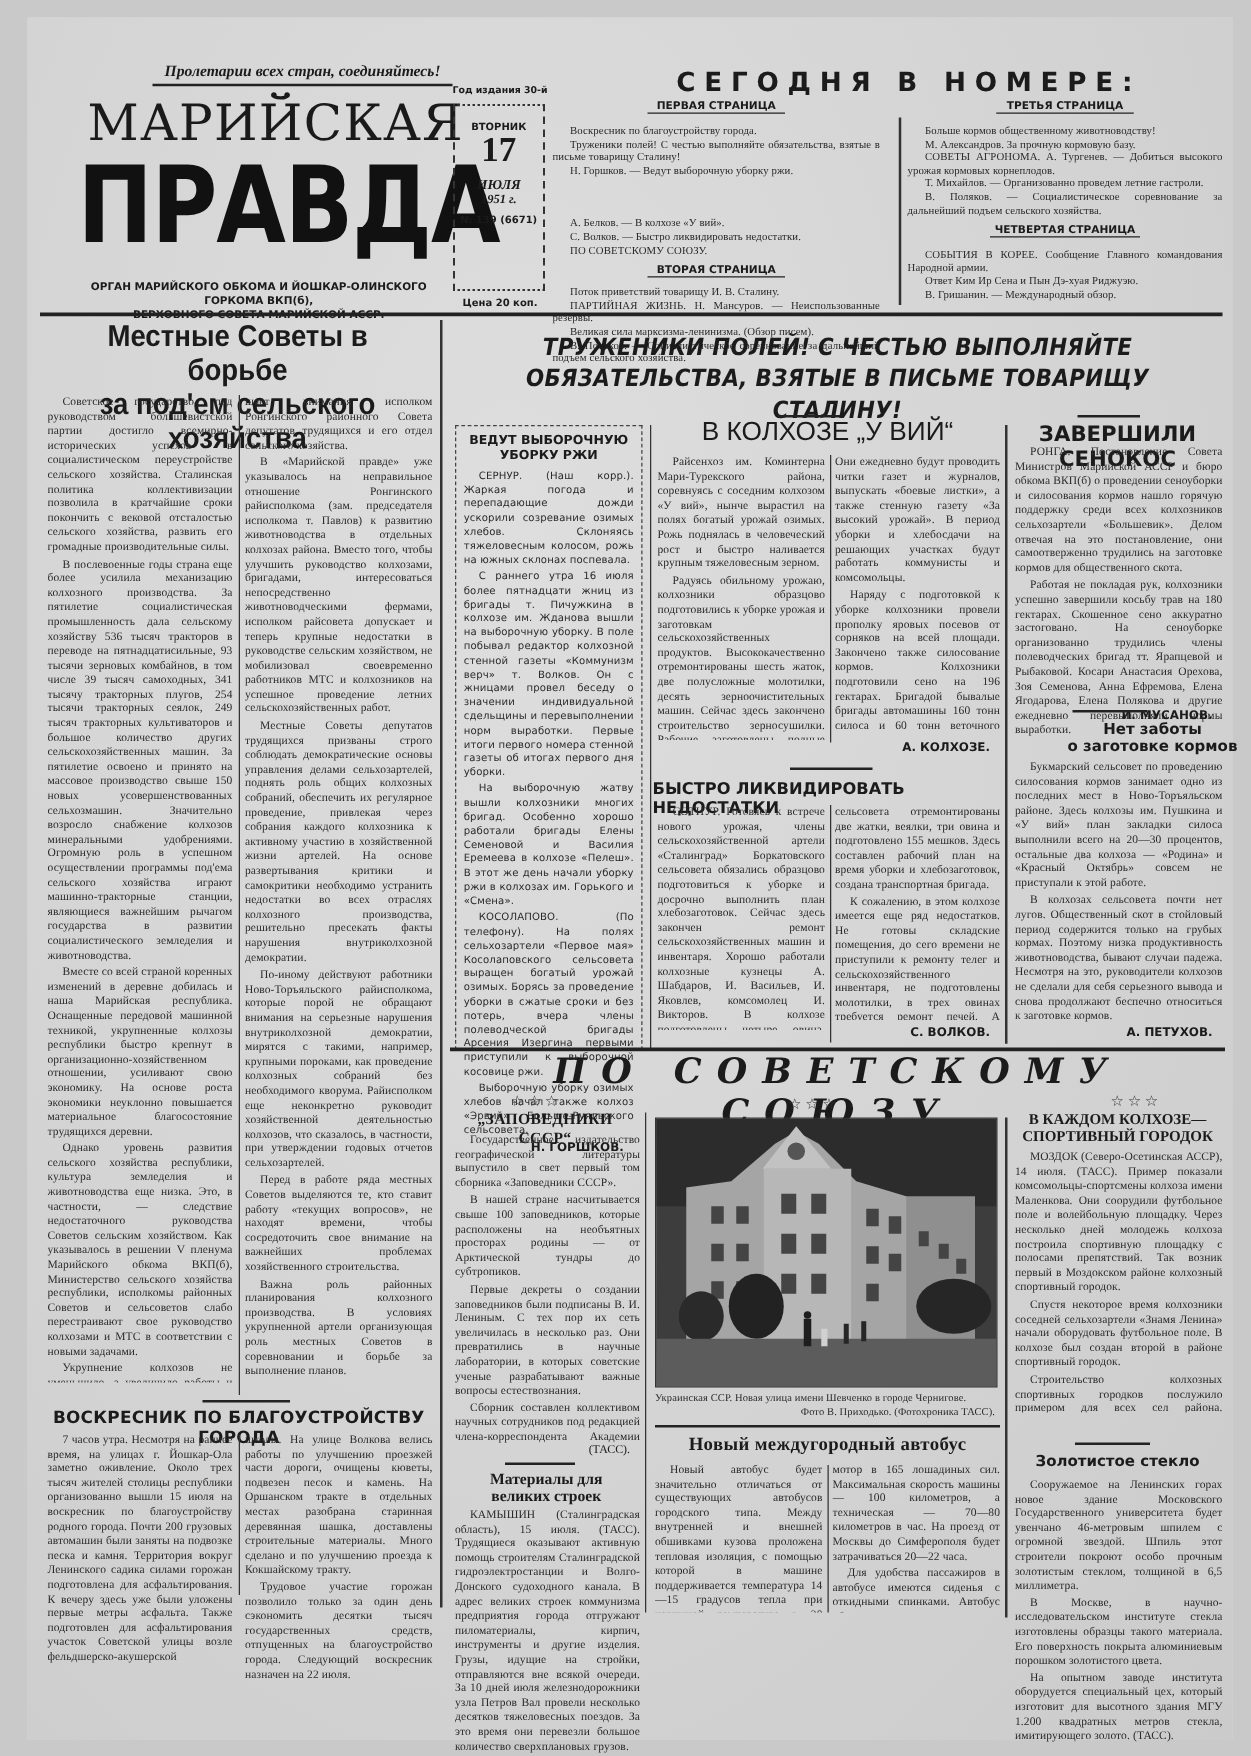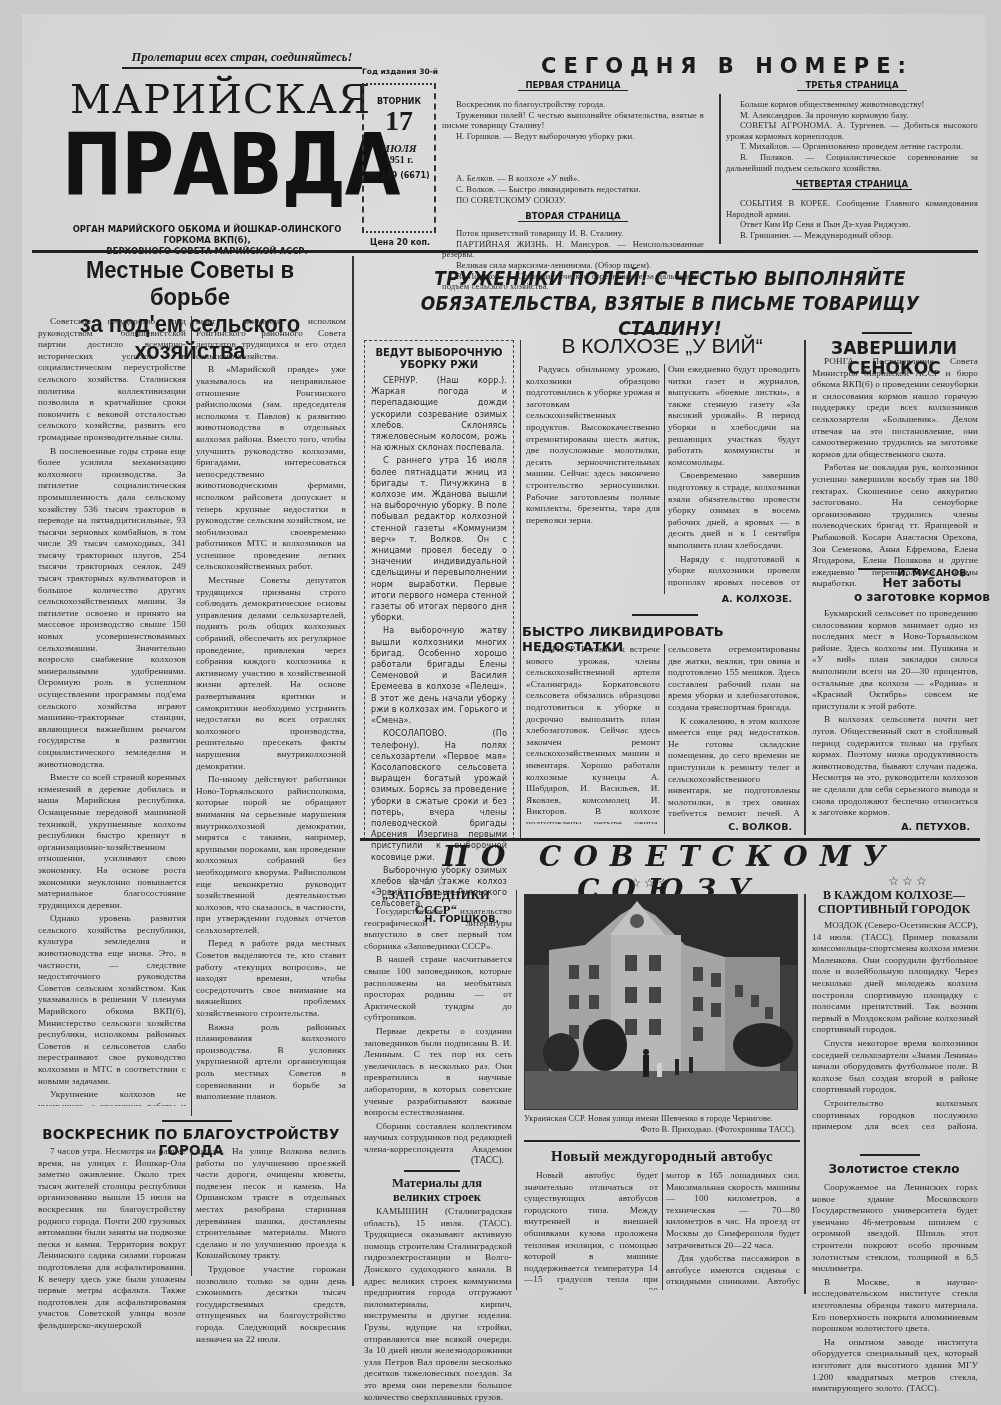--- a/index.html
+++ b/index.html
@@ -39,21 +39,21 @@
   <div class="abs sans" style="left:30px; top:210px; width:310px; text-align:center; font-size:8.4px; font-weight:bold; line-height:11px;">
     <div>ОРГАН МАРИЙСКОГО ОБКОМА И ЙОШКАР-ОЛИНСКОГО ГОРКОМА ВКП(б),</div>
     <div>ВЕРХОВНОГО СОВЕТА МАРИЙСКОЙ АССР.</div>
   </div>
 
   <div class="abs sans" style="left:338px; top:53px; width:80px; text-align:center; font-size:7.5px; font-weight:bold;">Год издания 30-й</div>
   <div class="abs" style="left:340px; top:69px; width:74px; height:150px; border:2px dotted #333; border-left-style:dashed; border-right-style:dashed; text-align:center;">
     <div class="sans" style="font-size:8px; font-weight:bold; margin-top:12px;">ВТОРНИК</div>
     <div style="font-size:28px; font-weight:bold; line-height:30px;">17</div>
     <div style="font-size:11px; font-weight:bold; font-style:italic; margin-top:6px;">ИЮЛЯ</div>
-    <div style="font-size:10px; font-weight:bold; ">1951 г.</div>
+    <div style="font-size:10px; font-weight:bold; font-style:italic;">1951 г.</div>
     <div class="sans" style="font-size:8px; font-weight:bold; margin-top:6px;">№ 139 (6671)</div>
   </div>
   <div class="abs sans" style="left:338px; top:224px; width:80px; text-align:center; font-size:8px; font-weight:bold;">Цена 20 коп.</div>
 
   <div class="abs sans" style="left:470px; top:40px; width:470px; text-align:center; font-size:21px; font-weight:bold; letter-spacing:7px;">СЕГОДНЯ В НОМЕРЕ:</div>
 
   <div class="abs" style="left:420px; top:66px; width:262px;">
     <div class="sans head-c" style="font-size:8.5px; border-bottom:1.5px solid #222; width:110px; margin:0 auto 8px;">ПЕРВАЯ СТРАНИЦА</div>
     <div class="txt" style="font-size:8.6px; line-height:10.6px;">
       <div style="text-indent:14px;">Воскресник по благоустройству города.</div>
@@ -149,27 +149,27 @@
       <p>Выборочную уборку озимых хлебов начал также колхоз «Эрвий» Больше-Руяльского сельсовета.</p>
     </div>
     <div class="sig">Н. ГОРШКОВ.</div>
   </div>
 
   <div class="vrule" style="left:498px; top:326px; height:500px; width:1px;"></div>
 
   <div class="short-rule abs" style="left:600px; top:318px; width:50px;"></div>
   <div class="abs" style="left:500px; top:320px; width:280px; text-align:center; font-family:'Liberation Sans',sans-serif; font-size:21px;">В КОЛХОЗЕ „У ВИЙ“</div>
   <div class="abs txt" style="left:504px; top:350px; width:134px; height:228px; overflow:hidden;">
+    <p>Райсенхоз им. Коминтерна Мари-Турекского района, соревнуясь с соседним колхозом «У вий», нынче вырастил на полях богатый урожай озимых. Рожь поднялась в человеческий рост и быстро наливается крупным тяжеловесным зерном.</p>
     <p>Радуясь обильному урожаю, колхозники образцово подготовились к уборке урожая и заготовкам сельскохозяйственных продуктов. Высококачественно отремонтированы шесть жаток, две полусложные молотилки, десять зерноочистительных машин. Сейчас здесь закончено строительство зерносушилки. Рабочие заготовлены полные комплекты, брезенты, тара для перевозки зерна.</p>
 
   </div>
   <div class="vrule" style="left:642px; top:350px; height:230px; width:1px;"></div>
   <div class="abs txt" style="left:646px; top:350px; width:132px; height:222px; overflow:hidden;">
     <p style="text-indent:0">Они ежедневно будут проводить читки газет и журналов, выпускать «боевые листки», а также стенную газету «За высокий урожай». В период уборки и хлебосдачи на решающих участках будут работать коммунисты и комсомольцы.</p>
-    <p>Своевременно завершив подготовку к страде, колхозники взяли обязательство провести уборку озимых в восемь рабочих дней, а яровых — в десять дней и к 1 сентября выполнить план хлебосдачи.</p>
     <p>Наряду с подготовкой к уборке колхозники провели прополку яровых посевов от сорняков на всей площади. Закончено также силосование кормов. Колхозники подготовили сено на 196 гектарах. Бригадой бывалые бригады автомашины 160 тонн силоса и 60 тонн веточного корма.</p>
 
   </div>
   <div class="abs sig" style="left:646px; top:576px; width:132px;">А. КОЛХОЗЕ.</div>
 
   <div class="short-rule abs" style="left:610px; top:600px; width:66px;"></div>
   <div class="abs sans" style="left:500px; top:610px; width:280px; text-align:left; font-size:13px; font-weight:bold;">БЫСТРО ЛИКВИДИРОВАТЬ НЕДОСТАТКИ</div>
   <div class="abs txt" style="left:504px; top:630px; width:134px; height:180px; overflow:hidden;">
     <p>СОТНУР. Готовясь к встрече нового урожая, члены сельскохозяйственной артели «Сталинград» Боркатовского сельсовета обязались образцово подготовиться к уборке и досрочно выполнить план хлебозаготовок. Сейчас здесь закончен ремонт сельскохозяйственных машин и инвентаря. Хорошо работали колхозные кузнецы А. Шабдаров, И. Васильев, И. Яковлев, комсомолец И. Викторов. В колхозе подготовлены четыре овина, крытые тока и ремонтируются зерносушилки. Создана транспортная бригада под руководством секретаря первичной комсомольской организации Викентия Эбраева для отгрузки хлеба государству.</p>
 

